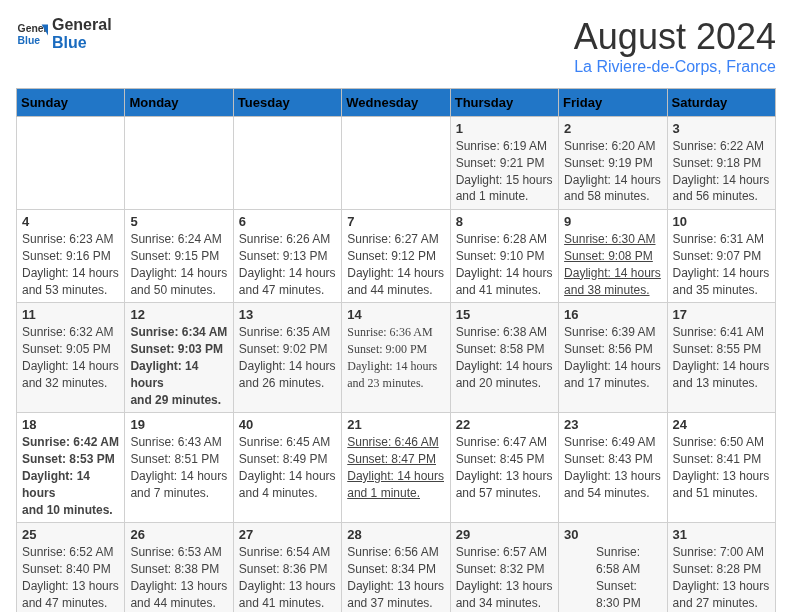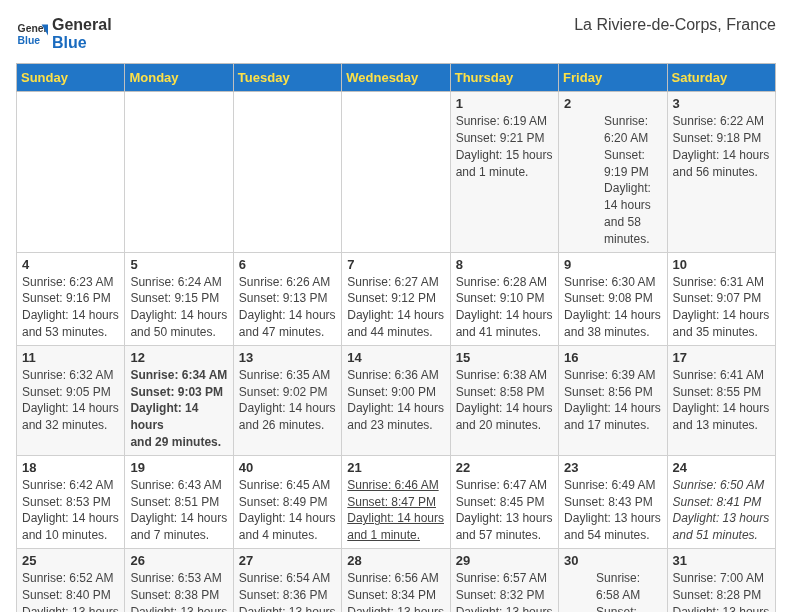--- a/index.html
+++ b/index.html
@@ -28,30 +28,30 @@
     .title-block {
       text-align: right;
     }
     .main-title {
       font-size: 36px;
       font-weight: normal;
       color: #333;
     }
     .subtitle {
       font-size: 16px;
-      color: #404040;
+      color: #3b82f6;
     }
     table {
       width: 100%;
       border-collapse: collapse;
       font-size: 11px;
     }
     thead tr th {
       background-color: #2176c7;
-      color: #fde047;
+      color: #000000;
       padding: 6px 4px;
       text-align: left;
       font-size: 13px;
       font-weight: bold;
       border: 1px solid #c0c0c0;
     }
     tbody tr td {
       border: 1px solid #d0d0d0;
       padding: 4px 5px;
       vertical-align: top;
@@ -93,20 +93,21 @@
       <text x="2" y="18" font-size="13" font-weight="bold" fill="#333" font-family="Arial">General</text>
       <text x="2" y="32" font-size="13" font-weight="bold" fill="#1a6bbf" font-family="Arial">Blue</text>
       <polygon points="32,8 40,8 40,22" fill="#1a6bbf"></polygon>
     </svg>
     <div style="line-height:1.1; font-size:16px; font-weight:bold;">
       <div style="color:#333;">General</div>
       <div style="color:#1a6bbf;">Blue</div>
     </div>
   </div>
   <div class="title-block">
+    <div class="main-title">August 2024</div>
     <div class="subtitle">La Riviere-de-Corps, France</div>
   </div>
 </div>
 
 <table>
   <thead>
     <tr>
     <th>Sunday</th>
         <th>Monday</th>
         <th>Tuesday</th>
@@ -124,21 +125,21 @@
         <td class="empty-cell"></td>
         <td>
           <span class="day-num">1</span>
           <div class="day-info" style="white-space: pre-line;">Sunrise: 6:19 AM
 Sunset: 9:21 PM
 Daylight: 15 hours
 and 1 minute.</div>
         </td>
         <td>
           <span class="day-num">2</span>
-          <div class="day-info" style="white-space: pre-line; margin-left: 40px;">Sunrise: 6:20 AM
+          <div class="day-info" style="white-space: pre-line;">Sunrise: 6:20 AM
 Sunset: 9:19 PM
 Daylight: 14 hours
 and 58 minutes.</div>
         </td>
         <td>
           <span class="day-num">3</span>
           <div class="day-info" style="white-space: pre-line;">Sunrise: 6:22 AM
 Sunset: 9:18 PM
 Daylight: 14 hours
 and 56 minutes.</div>
@@ -175,21 +176,21 @@
         </td>
         <td>
           <span class="day-num">8</span>
           <div class="day-info" style="white-space: pre-line;">Sunrise: 6:28 AM
 Sunset: 9:10 PM
 Daylight: 14 hours
 and 41 minutes.</div>
         </td>
         <td>
           <span class="day-num">9</span>
-          <div class="day-info" style="white-space: pre-line;">Sunrise: 6:30 AM
+          <div class="day-info" style="white-space: pre-line; text-decoration: underline;">Sunrise: 6:30 AM
 Sunset: 9:08 PM
 Daylight: 14 hours
 and 38 minutes.</div>
         </td>
         <td>
           <span class="day-num">10</span>
           <div class="day-info" style="white-space: pre-line;">Sunrise: 6:31 AM
 Sunset: 9:07 PM
 Daylight: 14 hours
 and 35 minutes.</div>
@@ -212,21 +213,21 @@
         </td>
         <td>
           <span class="day-num">13</span>
           <div class="day-info" style="white-space: pre-line;">Sunrise: 6:35 AM
 Sunset: 9:02 PM
 Daylight: 14 hours
 and 26 minutes.</div>
         </td>
         <td>
           <span class="day-num">14</span>
-          <div class="day-info" style="white-space: pre-line;">Sunrise: 6:36 AM
+          <div class="day-info" style="white-space: pre-line; font-family: Liberation Serif, serif;">Sunrise: 6:36 AM
 Sunset: 9:00 PM
 Daylight: 14 hours
 and 23 minutes.</div>
         </td>
         <td>
           <span class="day-num">15</span>
           <div class="day-info" style="white-space: pre-line;">Sunrise: 6:38 AM
 Sunset: 8:58 PM
 Daylight: 14 hours
 and 20 minutes.</div>
@@ -242,21 +243,21 @@
           <span class="day-num">17</span>
           <div class="day-info" style="white-space: pre-line;">Sunrise: 6:41 AM
 Sunset: 8:55 PM
 Daylight: 14 hours
 and 13 minutes.</div>
         </td>
       </tr>
       <tr>
         <td>
           <span class="day-num">18</span>
-          <div class="day-info" style="white-space: pre-line;">Sunrise: 6:42 AM
+          <div class="day-info" style="white-space: pre-line; font-weight: bold;">Sunrise: 6:42 AM
 Sunset: 8:53 PM
 Daylight: 14 hours
 and 10 minutes.</div>
         </td>
         <td>
           <span class="day-num">19</span>
           <div class="day-info" style="white-space: pre-line;">Sunrise: 6:43 AM
 Sunset: 8:51 PM
 Daylight: 14 hours
 and 7 minutes.</div>
@@ -284,21 +285,21 @@
         </td>
         <td>
           <span class="day-num">23</span>
           <div class="day-info" style="white-space: pre-line;">Sunrise: 6:49 AM
 Sunset: 8:43 PM
 Daylight: 13 hours
 and 54 minutes.</div>
         </td>
         <td>
           <span class="day-num">24</span>
-          <div class="day-info" style="white-space: pre-line; font-style: italic;">Sunrise: 6:50 AM
+          <div class="day-info" style="white-space: pre-line;">Sunrise: 6:50 AM
 Sunset: 8:41 PM
 Daylight: 13 hours
 and 51 minutes.</div>
         </td>
       </tr>
       <tr>
         <td>
           <span class="day-num">25</span>
           <div class="day-info" style="white-space: pre-line;">Sunrise: 6:52 AM
 Sunset: 8:40 PM

